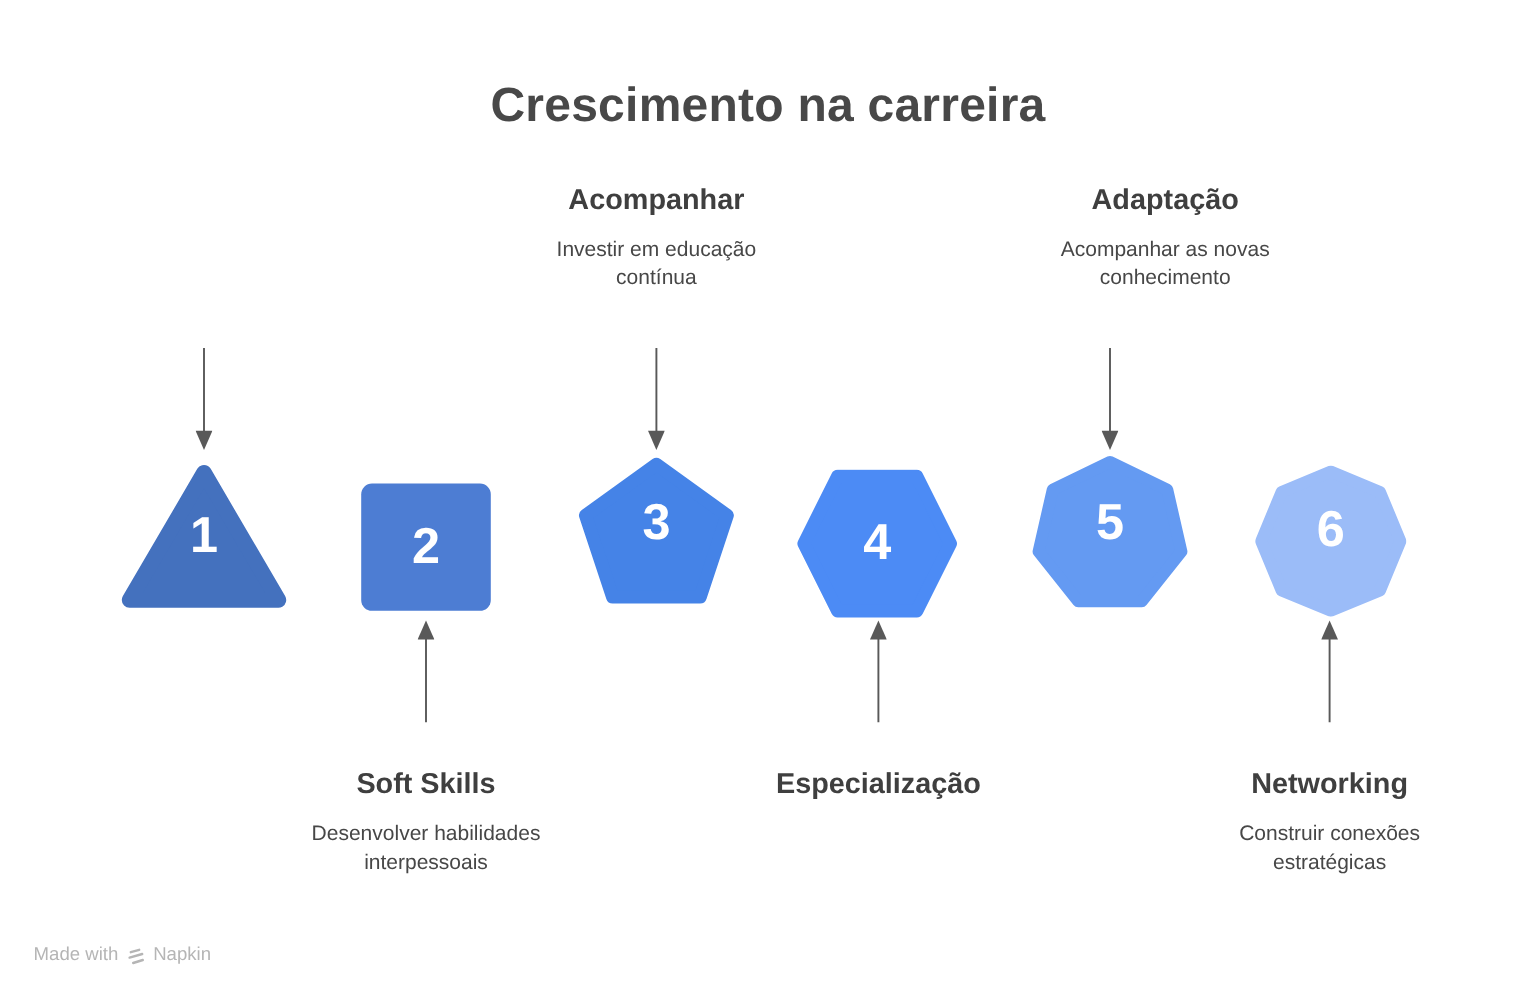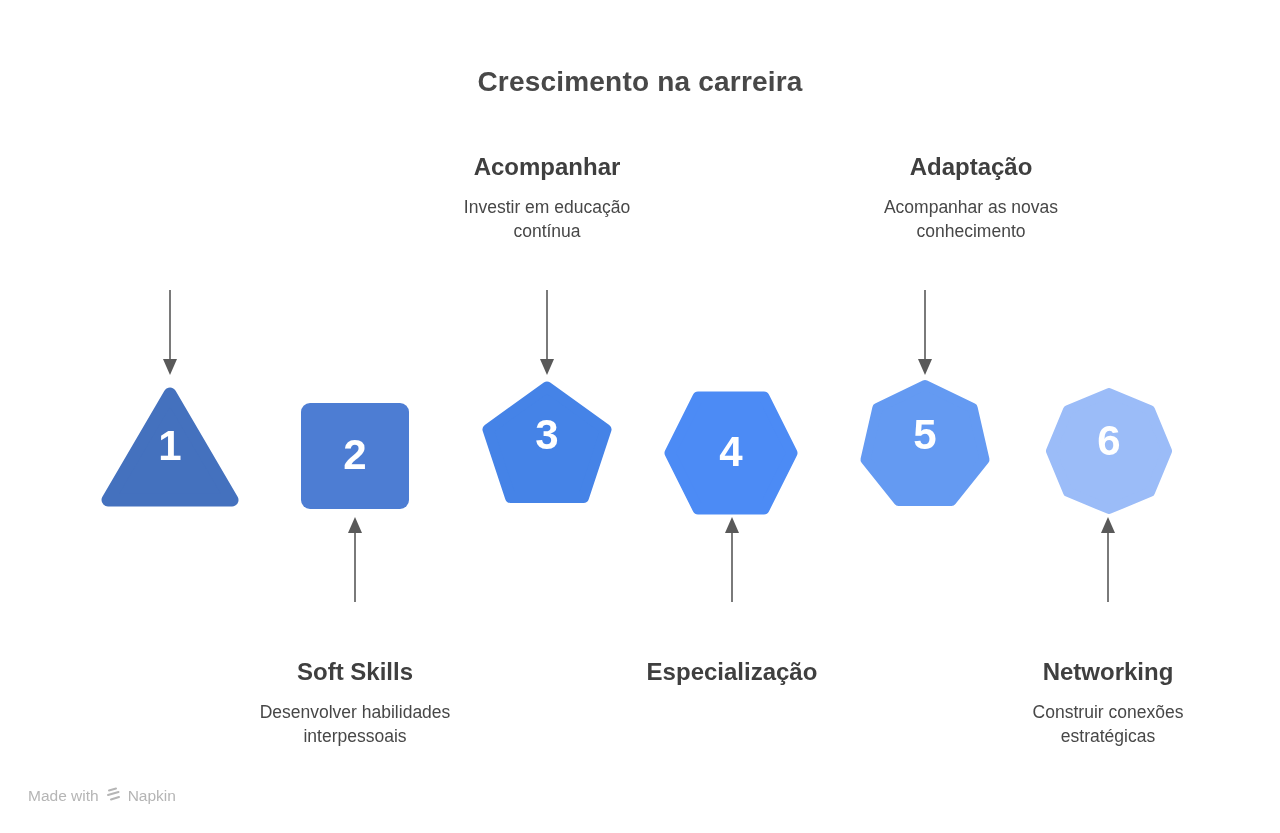--- a/index.html
+++ b/index.html
@@ -13,21 +13,21 @@
     height: 833px;
     background: var(--background, #fff);
     overflow: hidden;
   }
   .diagram-title {
     position: absolute;
     top: 66px;
     left: 0;
     width: 100%;
     text-align: center;
-    font-size: 28px;
+    font-size: 40px;
     font-weight: bold;
     color: var(--title-text, #484848);
     letter-spacing: 0.2px;
   }
   .label-group {
     position: absolute;
     width: 300px;
     text-align: center;
   }
   .label-group h2 {
@@ -36,21 +36,21 @@
     font-weight: bold;
     color: var(--label-text, #3f3f3f);
   }
   .label-group p {
     margin: 0 auto;
     font-size: 17.5px;
     line-height: 24px;
     color: var(--description-text, #474747);
   }
   .lg-top { top: 153px; }
-  .lg-bottom { top: 658px; }
+  .lg-bottom { top: 640px; }
   .lg-1 { left: 20px; }
   .lg-3 { left: 397px; }
   .lg-5 { left: 821px; }
   .lg-2 { left: 205px; }
   .lg-4 { left: 582px; }
   .lg-6 { left: 958px; }
   .desc-1 { width: 212px; }
   .desc-3 { width: 202px; }
   .desc-5 { width: 202px; }
   .desc-2 { width: 232px; }
@@ -89,21 +89,21 @@
   .sh-5 { left: 860px; top: 379px; width: 130px; height: 130px; }
   .sh-5 .num { top: 32px; }
   .sh-6 { left: 1046px; top: 388px; width: 126px; height: 126px; }
   .sh-6 .num { top: 29px; }
 
   .footer {
     position: absolute;
     left: 28px;
     top: 787px;
     display: flex;
-    align-items: flex-start;
+    align-items: flex-end;
     gap: 6px;
     font-size: 15.5px;
     color: var(--footer-text, #b5b5b5);
   }
   .footer svg { display: block; }
 </style>
 </head>
 <body>
 
 <div class="canvas">

